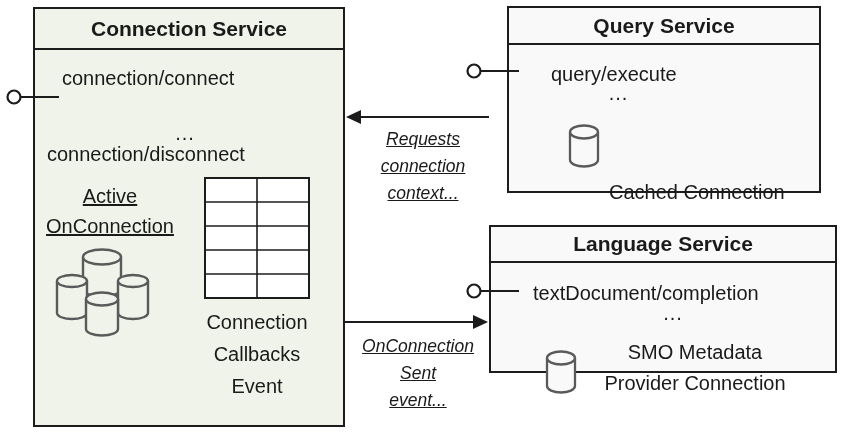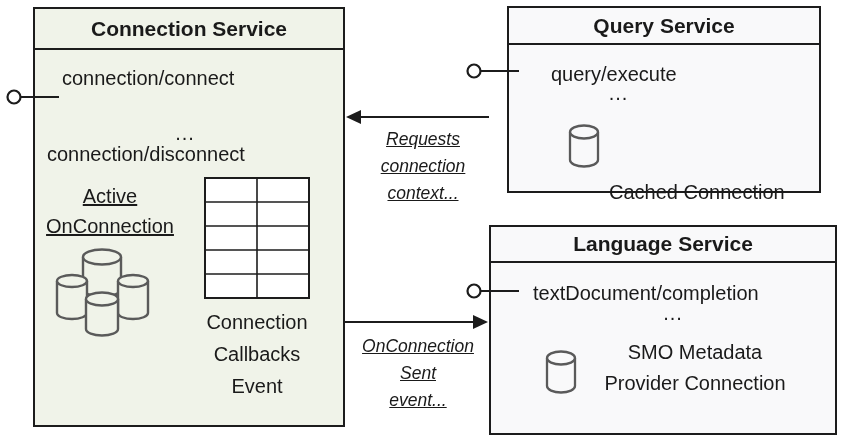--- a/index.html
+++ b/index.html
@@ -26,21 +26,21 @@
     width: 312px; height: 420px;
     background: #f0f3e9;
   }
   .box.query {
     left: 507px; top: 6px;
     width: 314px; height: 187px;
     background: #f9f9fa;
   }
   .box.language {
     left: 489px; top: 225px;
-    width: 348px; height: 210px;
+    width: 348px; height: 148px;
     background: #f9f9fa;
   }
   .box-header {
     position: absolute;
     left: 0; right: 0; top: 0;
     border-bottom: 2px solid #1c1c1c;
     text-align: center;
     font-weight: bold;
     font-size: 21px;
     white-space: nowrap;

